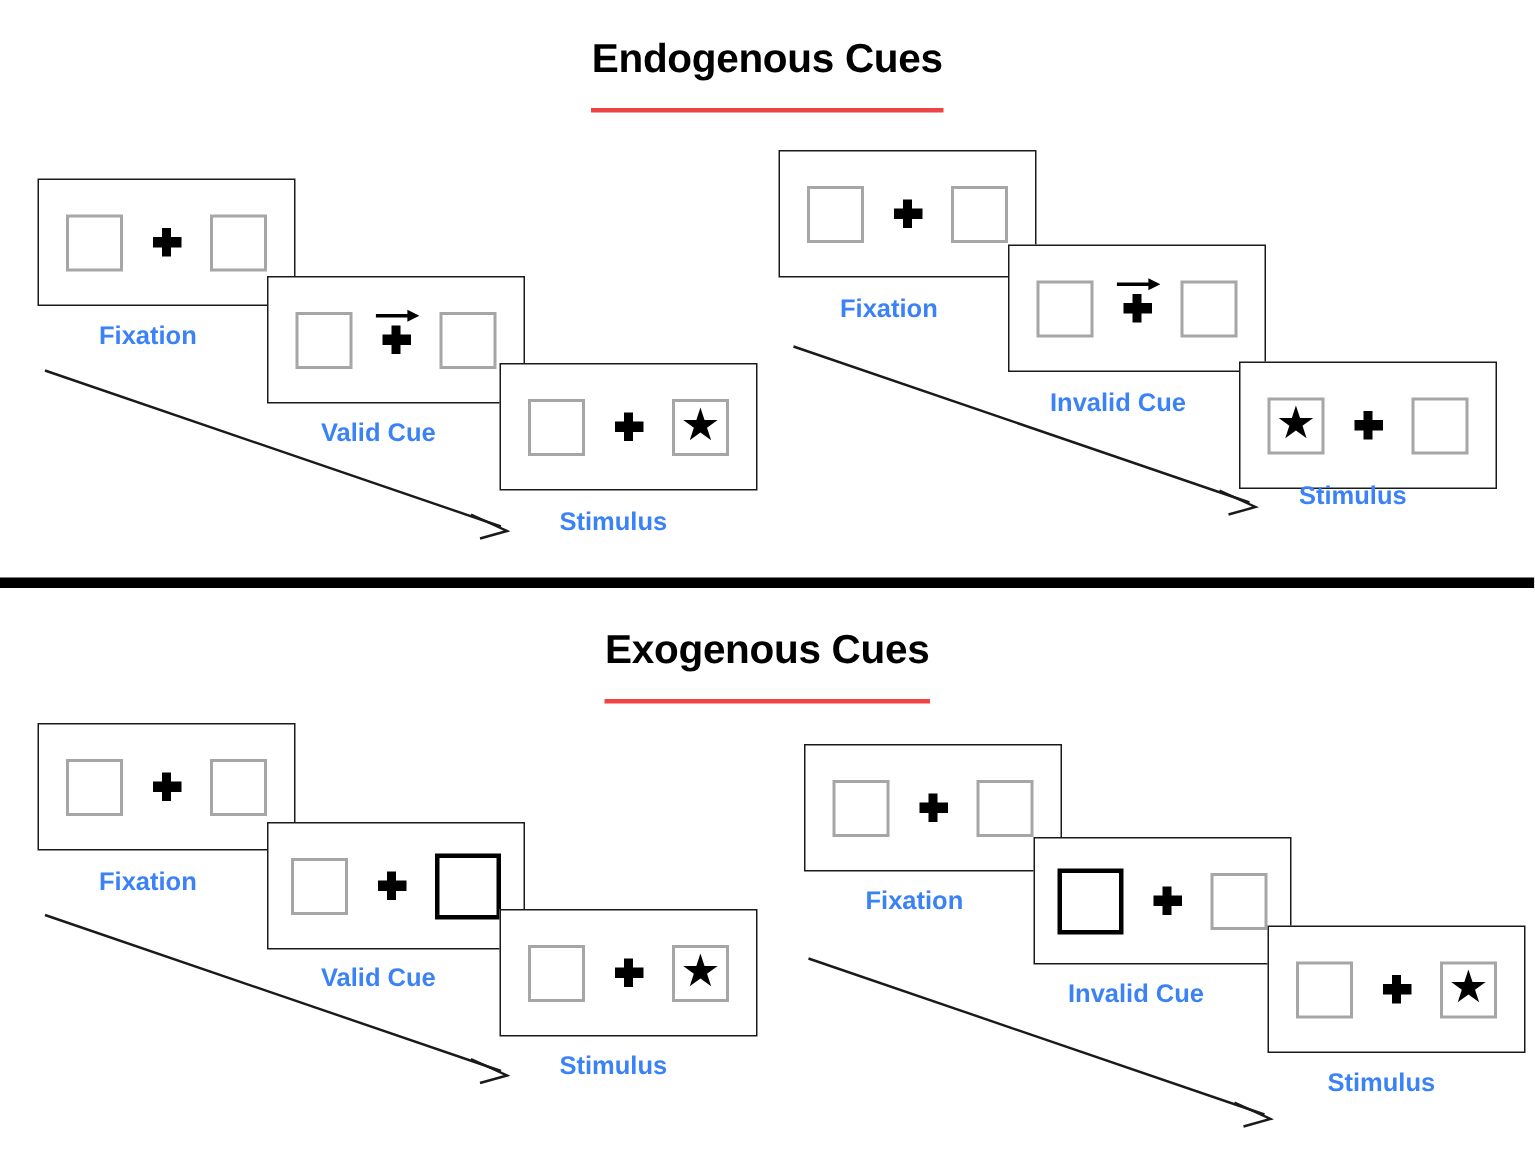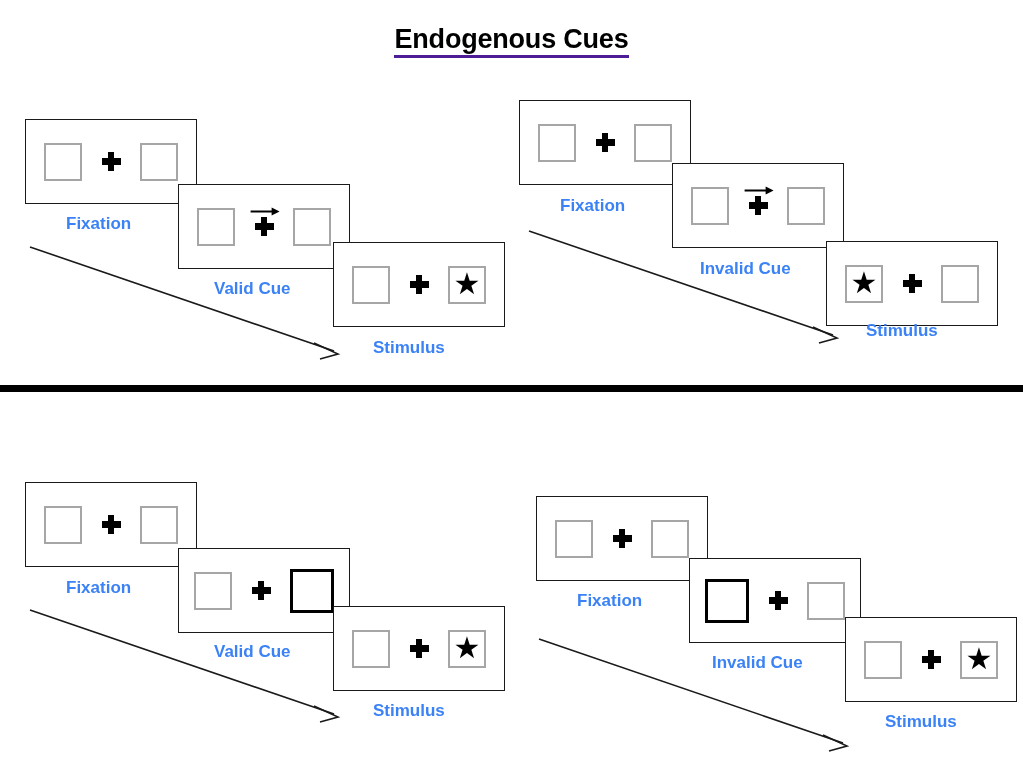--- a/index.html
+++ b/index.html
@@ -23,22 +23,22 @@
     position: absolute;
     width: 100%;
     left: 0;
     text-align: center;
     font-weight: bold;
     font-size: 27px;
     letter-spacing: -0.2px;
     color: #000;
   }
   .section-title span {
-    border-bottom: 3px solid #4c1d95;
-    padding-bottom: 1px;
+    border-bottom: 3px solid #ef4444;
+    padding-bottom: 18px;
   }
 
   .divider {
     position: absolute;
     left: 0;
     width: 1023px;
     height: 7px;
     background: #000;
   }
 
@@ -239,20 +239,23 @@
       <div class="center-col">
         <div class="plus"></div>
       </div>
       <div class="pbox"></div>
     </div>
   </div>
   <div class="caption" style="left:866px; top:321px;">Stimulus</div>
 
   <div class="divider" style="top:385px;"></div>
 
+  <div class="section-title" style="top:418px;">
+    <span>Exogenous Cues</span>
+  </div>
 
   <div class="time-arrow" style="left:28px; top:606px; width:320px; height:120px;">
     <svg width="320" height="120" viewBox="0 0 320 120">
       <line x1="2" y1="4" x2="306" y2="108" stroke="#1a1a1a" stroke-width="1.6"></line>
       <polyline points="286,100 310,111 292,116" fill="none" stroke="#1a1a1a" stroke-width="1.6"></polyline>
     </svg>
   </div>
 
   <div class="panel" style="left:25px; top:482px; width:172px; height:85px;">
     <div class="panel-inner">

